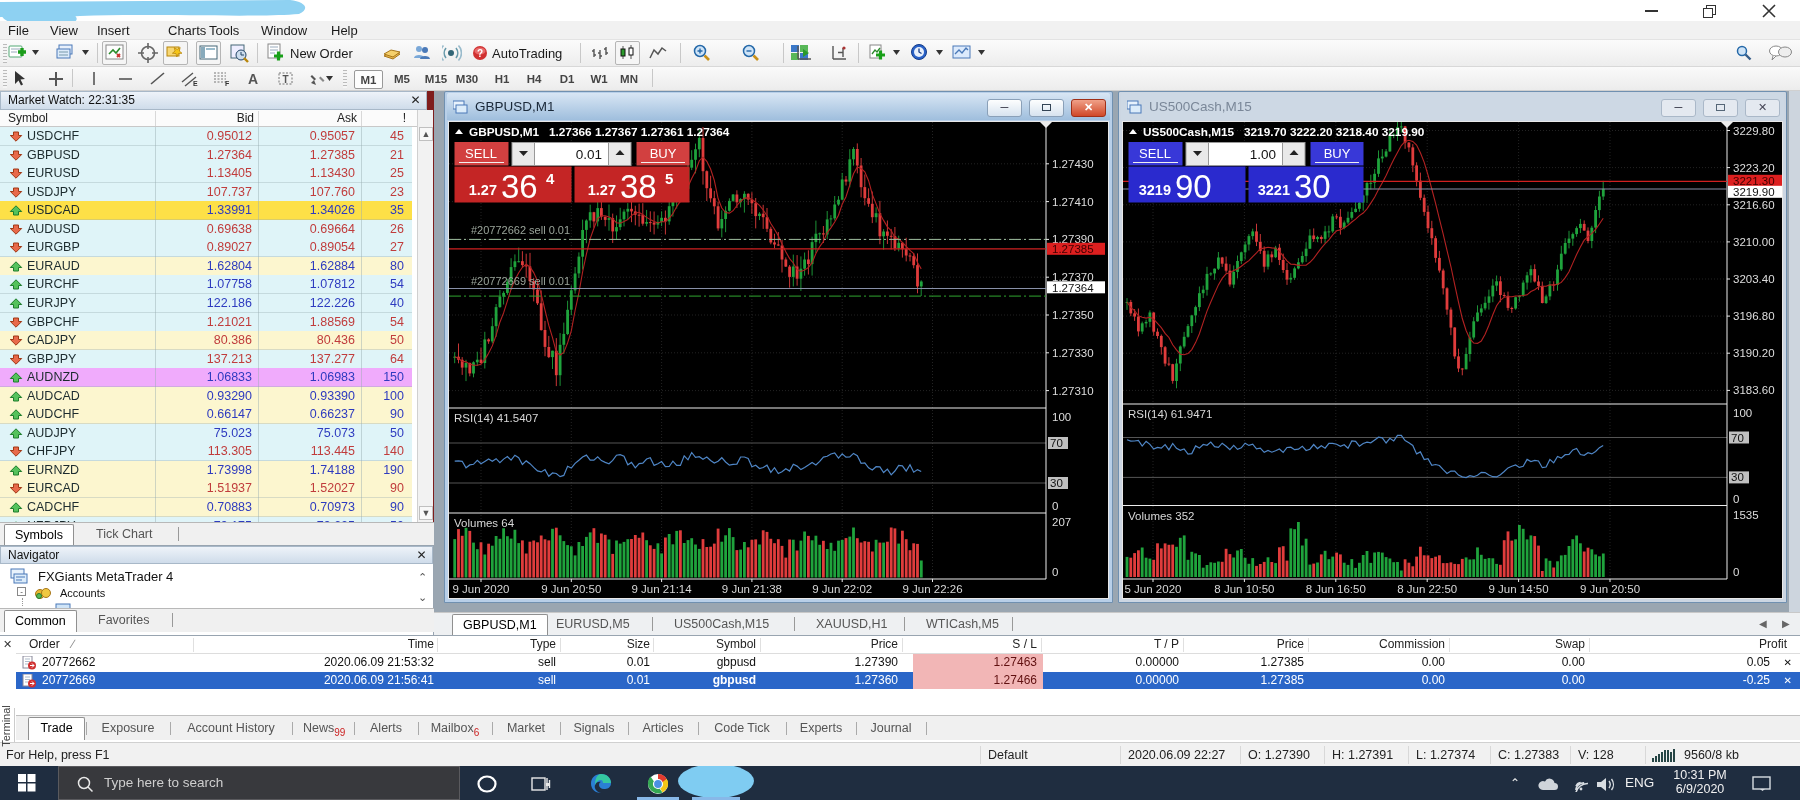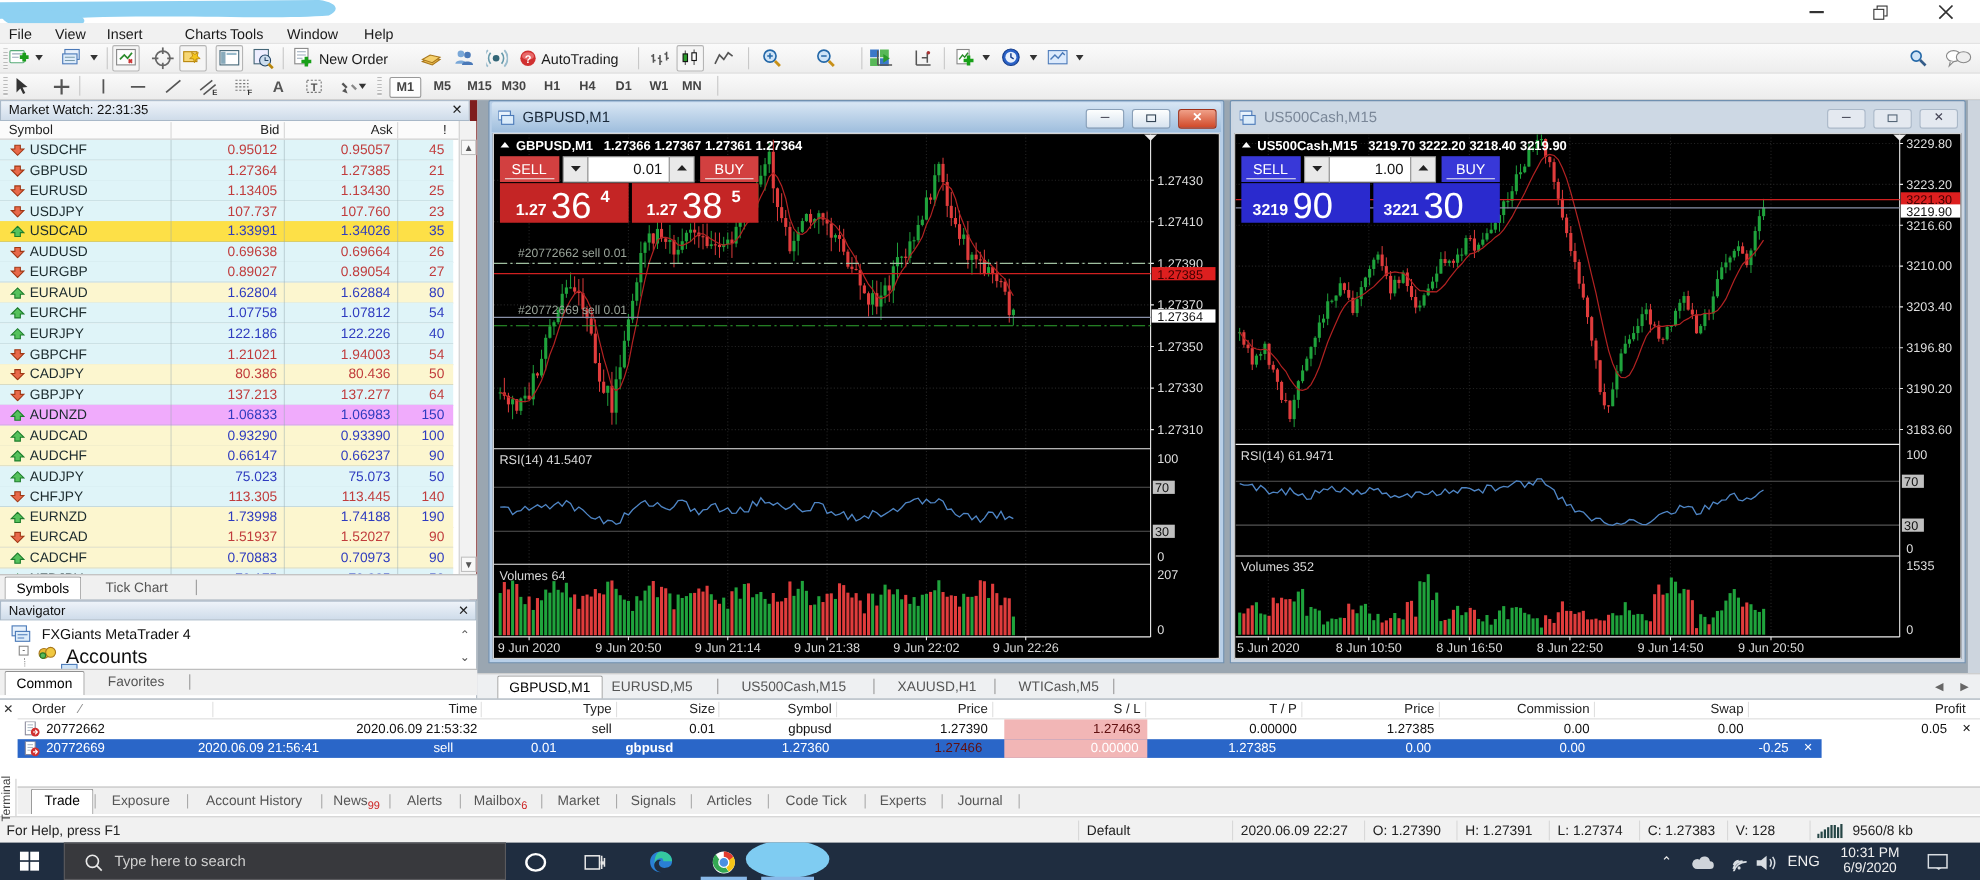--- a/index.html
+++ b/index.html
@@ -344,21 +344,21 @@
         <span class="bid blue">122.186</span>
         <span class="ask blue">122.226</span>
         <span class="spr blue">40</span>
       </div>
       <div class="mw-row" style="top:185.5px;background:#dff4f8;border-bottom:1px solid rgba(150,170,175,.35)">
         <svg style="position:absolute;left:9px;top:4px" width="14" height="11">
           <path d="M4.5 1 h5 v3.5 h3.2 L7 10.2 L1.3 4.5 h3.2 Z" fill="#e8694a" stroke="#a03815" stroke-width="1"></path>
         </svg>
         <span class="sym">GBPCHF</span>
         <span class="bid red">1.21021</span>
-        <span class="ask red">1.94003</span>
+        <span class="ask red">1.88569</span>
         <span class="spr red">54</span>
       </div>
       <div class="mw-row" style="top:204.1px;background:#fcf6cf;border-bottom:1px solid rgba(150,170,175,.35)">
         <svg style="position:absolute;left:9px;top:4px" width="14" height="11">
           <path d="M4.5 1 h5 v3.5 h3.2 L7 10.2 L1.3 4.5 h3.2 Z" fill="#e8694a" stroke="#a03815" stroke-width="1"></path>
         </svg>
         <span class="sym">CADJPY</span>
         <span class="bid red">80.386</span>
         <span class="ask red">80.436</span>
         <span class="spr red">50</span>
@@ -471,21 +471,21 @@
       <rect x="4" y="6" width="13" height="9" fill="#dcecfa" stroke="#4a79b8"></rect>
       <path d="M6 9 h9 M6 12 h6" stroke="#4a79b8"></path>
     </svg>
     <div class="abs" style="left:38px;top:23px;font-size:13px;color:#111">FXGiants MetaTrader 4</div>
     <div class="abs" style="left:17px;top:41px;width:9px;height:9px;border:1px solid #888;background:#fff;font-size:8px;line-height:8px;text-align:center;color:#333">-</div>
     <svg class="abs" style="left:34px;top:40px" width="20" height="15">
       <circle cx="6" cy="8" r="4.5" fill="#e8b830" stroke="#a8761b"></circle>
       <circle cx="12" cy="7" r="4.5" fill="#f0c840" stroke="#a8761b"></circle>
       <circle cx="5" cy="10" r="2.5" fill="#58b858" stroke="#2a7a2a"></circle>
     </svg>
-    <div class="abs" style="left:60px;top:41px;font-size:18px;color:#111">Accounts</div>
+    <div class="abs" style="left:60px;top:41px;font-size:11px;color:#111">Accounts</div>
     <div class="abs" style="left:22px;top:52px;width:1px;height:8px;border-left:1px dotted #999"></div>
     <svg class="abs" style="left:55px;top:57px" width="18" height="6">
       <rect x="1" y="1" width="14" height="10" fill="#cfe4f7" stroke="#4a79b8"></rect>
     </svg>
     <div class="abs" style="left:418px;top:25px;font-size:11px;color:#555">⌃</div>
     <div class="abs" style="left:418px;top:45px;font-size:11px;color:#555">⌄</div>
     <div class="abs" style="left:0;top:62px;width:434px;height:24px;background:#f0f0f0;border-top:1px solid #b8b8b8">
       <div class="tab active" style="left:4px;top:1px;height:22px">Common</div>
       <div class="tab" style="left:88px;top:1px">Favorites</div>
       <span class="abs" style="left:172px;top:4px;width:1px;height:14px;background:#999"></span>
@@ -1521,21 +1521,21 @@
       <span class="cell" style="right:902px;color:#111;">1.27390</span>
       <span class="cell" style="left:897px;top:0;width:130px;height:17.5px;background:#f2b6b6"></span>
       <span class="cell" style="right:763px;color:#601010">1.27463</span>
       <span class="cell" style="right:621px;color:#111;">0.00000</span>
       <span class="cell" style="right:496px;color:#111;">1.27385</span>
       <span class="cell" style="right:355px;color:#111;">0.00</span>
       <span class="cell" style="right:215px;color:#111;">0.00</span>
       <span class="cell" style="right:30px;color:#111;">0.05</span>
       <span class="cell" style="right:8px;color:#111;font-size:10px">✕</span>
     </div>
-    <div class="abs" style="left:16px;top:35.5px;width:1640px;height:17.5px;background:#2a66c8;">
+    <div class="abs" style="left:16px;top:35.5px;width:1784px;height:17.5px;background:#2a66c8;">
       <svg class="abs" style="left:6px;top:2px" width="15" height="14">
         <rect x="1" y="0" width="9" height="12" fill="#fff" stroke="#889"></rect>
         <path d="M3 3 h5 M3 5.5 h5 M3 8 h3" stroke="#9ab" stroke-width="0.8"></path>
         <circle cx="10" cy="9.5" r="4" fill="#d03030"></circle>
         <path d="M8 9.5 h4 M10 7.5 l2 2 -2 2" stroke="#fff" stroke-width="1" fill="none"></path>
       </svg>
       <span class="cell" style="left:26px;color:#fff">20772669</span>
       <span class="cell" style="right:1366px;color:#fff;">2020.06.09 21:56:41</span>
       <span class="cell" style="right:1244px;color:#fff;">sell</span>
       <span class="cell" style="right:1150px;color:#fff;">0.01</span>

